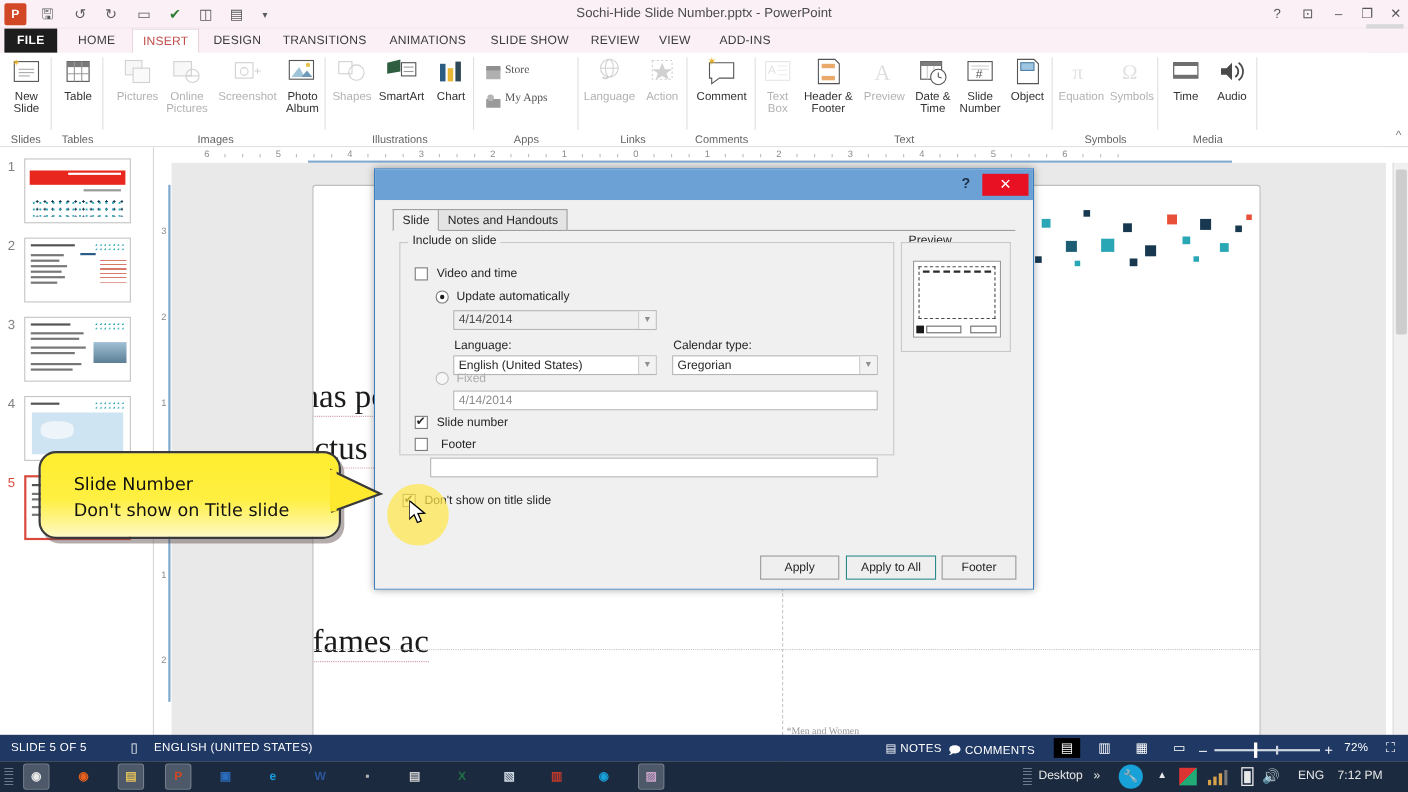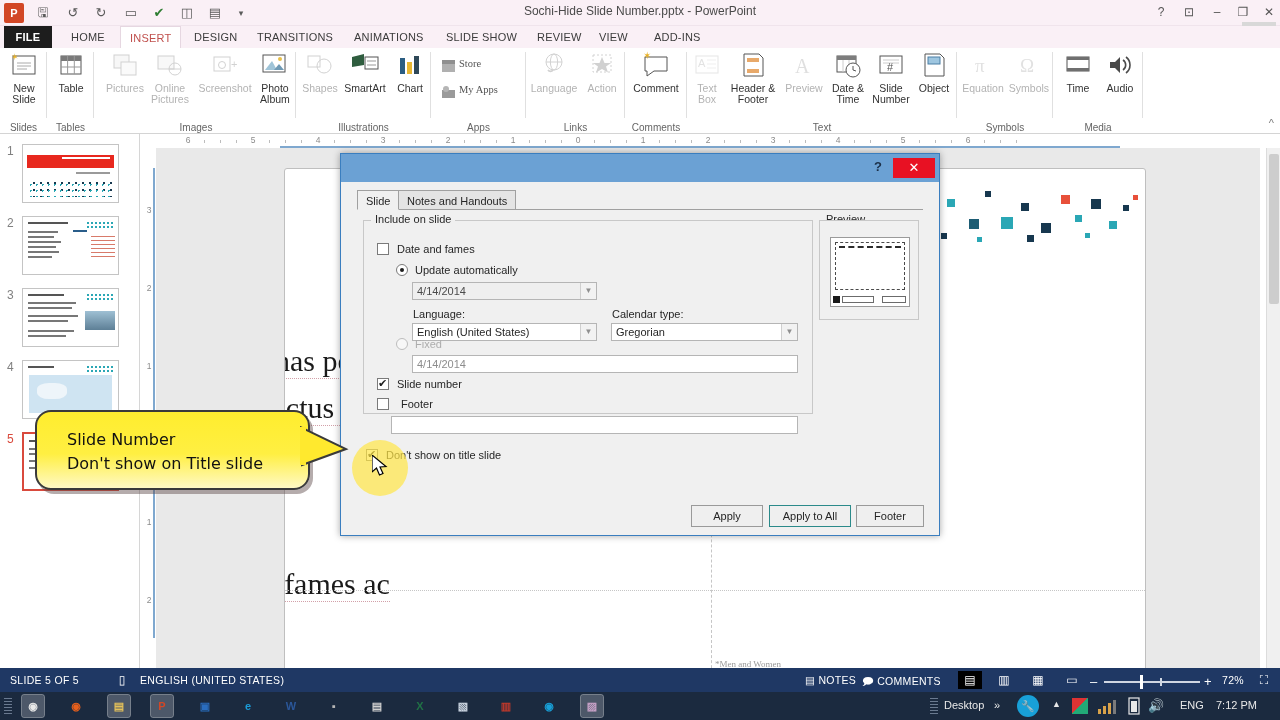--- a/index.html
+++ b/index.html
@@ -740,21 +740,21 @@
 
   <div id="dlgbody">
     <div id="tabline"></div>
     <div class="dtab active" style="left:16px;">Slide</div>
     <div class="dtab" style="left:57px;">Notes and Handouts</div>
 
     <div id="incbox"></div>
     <div id="inclabel">Include on slide</div>
 
     <div class="chk" style="left:36px; top:61px;"></div>
-    <div class="dlabel" style="left:56px; top:61px;">Date and fames</div>
+    <div class="dlabel" style="left:56px; top:61px;">Video and time</div>
 
     <div class="rad on" style="left:55px; top:82px;"></div>
     <div class="dlabel" style="left:74px; top:82px;">Update automatically</div>
 
     <div class="fld gray" style="left:71px; top:100px; width:185px;">
       <span>4/14/2014</span>
       <span class="combo-arrow">▼</span>
     </div>
 
     <div class="dlabel" style="left:72px; top:126px;">Language:</div>

